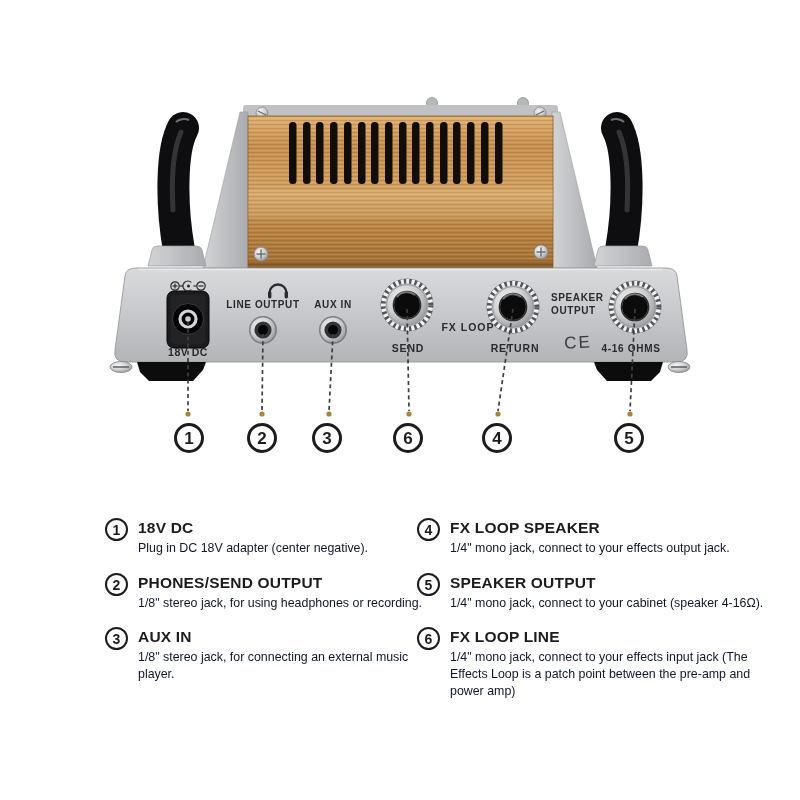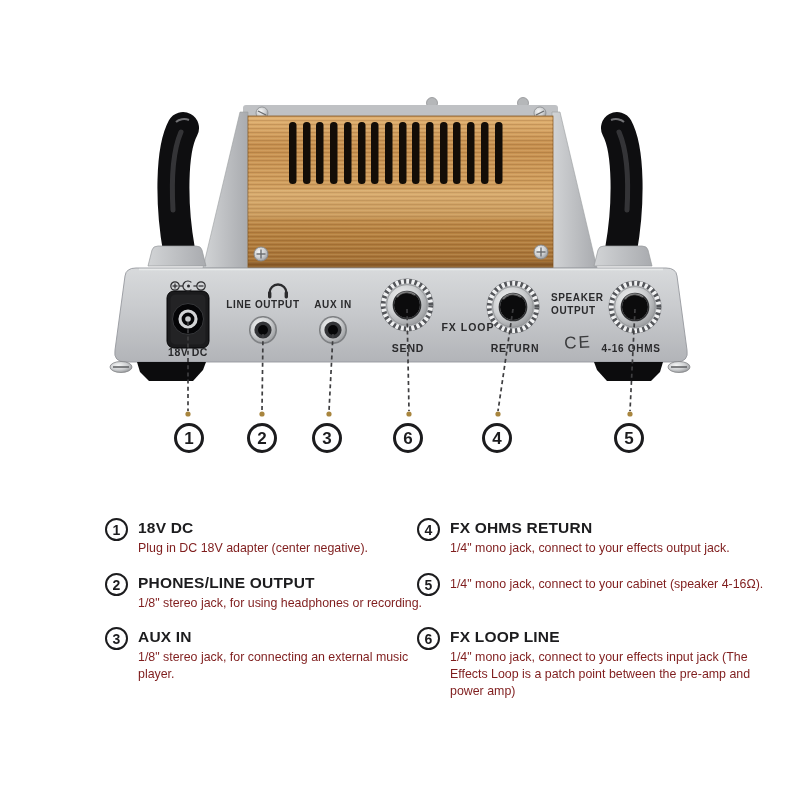--- a/index.html
+++ b/index.html
@@ -7,21 +7,21 @@
         font-family:"Liberation Sans",sans-serif;color:#1c1c1e;}
   #amp-svg{position:absolute;left:0;top:0;}
   .panel-label{font-family:"Liberation Sans",sans-serif;font-weight:bold;fill:#2a2a2c;}
   .callout-num{font-family:"Liberation Sans",sans-serif;font-weight:bold;fill:#1c1c1e;font-size:17px;}
   .legend-item{position:absolute;display:flex;gap:10px;align-items:flex-start;}
   .legend-circle{flex:0 0 auto;width:23px;height:23px;border:2.6px solid #1c1c1e;border-radius:50%;
                  display:flex;align-items:center;justify-content:center;
                  font-size:14px;font-weight:bold;color:#1c1c1e;box-sizing:border-box;}
   .legend-body{display:flex;flex-direction:column;}
   .legend-title{font-size:15.5px;font-weight:bold;letter-spacing:.2px;color:#1c1c1e;line-height:1.25;}
-  .legend-desc{font-size:12.4px;color:#7f1d1d;line-height:1.35;margin-top:3px;}
+  .legend-desc{font-size:12.4px;color:#0f172a;line-height:1.35;margin-top:3px;}
   #legend-item-1{left:105px;top:518px;width:320px;}
   #legend-item-2{left:105px;top:573px;width:320px;}
   #legend-item-3{left:105px;top:627px;width:315px;}
   #legend-item-4{left:417px;top:518px;width:350px;}
   #legend-item-5{left:417px;top:573px;width:355px;}
   #legend-item-6{left:417px;top:627px;width:340px;}
 </style>
 </head>
 <body>
 
@@ -271,41 +271,42 @@
   <div class="legend-item" id="legend-item-1">
     <span class="legend-circle">1</span>
     <span class="legend-body">
       <span class="legend-title">18V DC</span>
       <span class="legend-desc">Plug in DC 18V adapter (center negative).</span>
     </span>
   </div>
   <div class="legend-item" id="legend-item-2">
     <span class="legend-circle">2</span>
     <span class="legend-body">
-      <span class="legend-title">PHONES/LINE OUTPUT</span>
+      <span class="legend-title">PHONES/SEND OUTPUT</span>
       <span class="legend-desc">1/8" stereo jack, for using headphones or recording.</span>
     </span>
   </div>
   <div class="legend-item" id="legend-item-3">
     <span class="legend-circle">3</span>
     <span class="legend-body">
       <span class="legend-title">AUX IN</span>
       <span class="legend-desc">1/8" stereo jack, for connecting an external music player.</span>
     </span>
   </div>
   <div class="legend-item" id="legend-item-4">
     <span class="legend-circle">4</span>
     <span class="legend-body">
-      <span class="legend-title">FX OHMS RETURN</span>
+      <span class="legend-title">FX LOOP SPEAKER</span>
       <span class="legend-desc">1/4" mono jack, connect to your effects output jack.</span>
     </span>
   </div>
   <div class="legend-item" id="legend-item-5">
     <span class="legend-circle">5</span>
     <span class="legend-body">
+      <span class="legend-title">SPEAKER OUTPUT</span>
       <span class="legend-desc">1/4" mono jack, connect to your cabinet (speaker 4-16Ω).</span>
     </span>
   </div>
   <div class="legend-item" id="legend-item-6">
     <span class="legend-circle">6</span>
     <span class="legend-body">
       <span class="legend-title">FX LOOP LINE</span>
       <span class="legend-desc">1/4" mono jack, connect to your effects input jack (The Effects Loop is a patch point between the pre-amp and power amp)</span>
     </span>
   </div>

